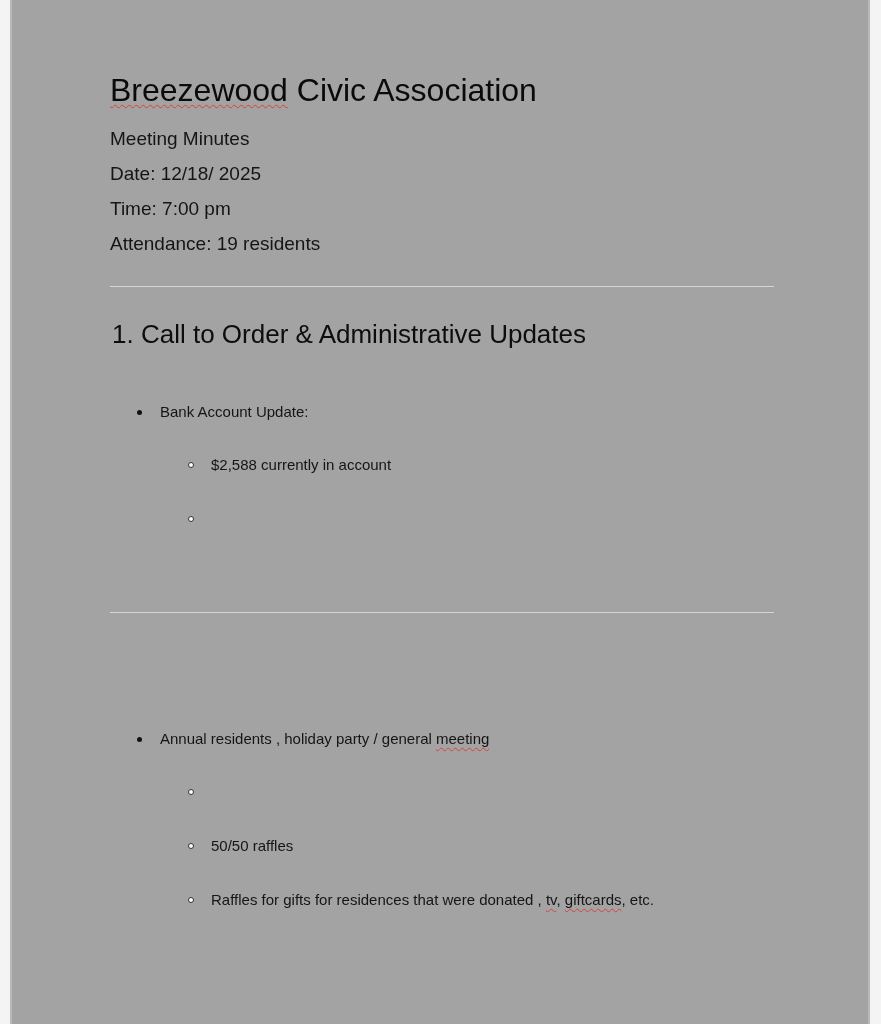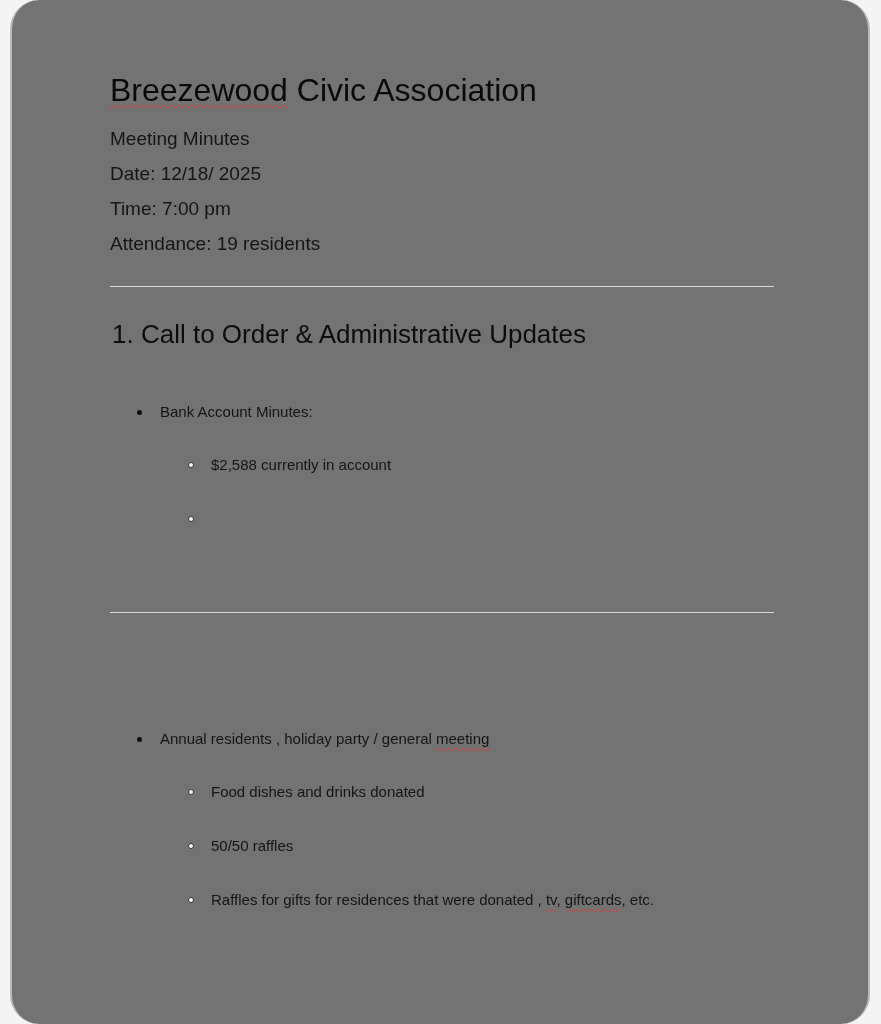--- a/index.html
+++ b/index.html
@@ -5,25 +5,24 @@
     html, body { margin: 0; padding: 0; }
     body {
       width: 881px; height: 1024px; overflow: hidden;
       background: #f4f4f4;
       font-family: "Liberation Sans", sans-serif;
       color: #111;
       position: relative;
     }
     .page {
       position: absolute; left: 10px; top: 0; width: 860px; height: 1024px;
-      background: #737373;
+      background: #a3a3a3;
       border-left: 2px solid #b9b9b9;
       border-right: 2px solid #b9b9b9;
       box-sizing: border-box;
-      border-radius: 29px;
     }
     .abs { position: absolute; white-space: nowrap; }
     .title { left: 98px; top: 70px; font-size: 32px; line-height: 40px; color: #0a0a0a; }
     .meta { left: 98px; font-size: 19px; line-height: 20px; color: #151515; }
     .divider { position: absolute; left: 98px; width: 664px; height: 0; border-top: 1.5px solid #d6d6d6; }
     .h2 { left: 100px; font-size: 26px; line-height: 30px; color: #0d0d0d; }
     .li { font-size: 15px; line-height: 20px; color: #151515; }
     .bullet { position: absolute; width: 5px; height: 5px; border-radius: 50%; background: #111; }
     .circle { position: absolute; width: 4px; height: 4px; border-radius: 50%; border: 1px solid #333; background: #fff; }
     .spell {
@@ -42,35 +41,34 @@
   <div class="abs meta" style="top:129px">Meeting Minutes</div>
   <div class="abs meta" style="top:164px">Date: 12/18/ 2025</div>
   <div class="abs meta" style="top:199px">Time: 7:00 pm</div>
   <div class="abs meta" style="top:234px">Attendance: 19 residents</div>
 
   <div class="divider" style="top:286px"></div>
 
   <div class="abs h2" style="top:319px">1. Call to Order &amp; Administrative Updates</div>
 
   <span class="bullet" style="left:125px; top:410px"></span>
-  <div class="abs li" style="left:148px; top:402px">Bank Account Minutes:</div>
+  <div class="abs li" style="left:148px; top:402px">Bank Account Update:</div>
 
   <span class="circle" style="left:176px; top:462px"></span>
   <div class="abs li" style="left:199px; top:455px">$2,588 currently in account</div>
 
   <span class="circle" style="left:176px; top:516px"></span>
 
   <div class="divider" style="top:612px"></div>
 
 
   <span class="bullet" style="left:125px; top:737px"></span>
   <div class="abs li" style="left:148px; top:729px"><span>Annual residents , holiday party / general </span><span class="spell">meeting</span></div>
 
   <span class="circle" style="left:176px; top:789px"></span>
-  <div class="abs li" style="left:199px; top:782px">Food dishes and drinks donated</div>
 
   <span class="circle" style="left:176px; top:843px"></span>
   <div class="abs li" style="left:199px; top:836px">50/50 raffles</div>
 
   <span class="circle" style="left:176px; top:897px"></span>
   <div class="abs li" style="left:199px; top:890px"><span>Raffles for gifts for residences that were donated , </span><span class="spell">tv</span><span>, </span><span class="spell">giftcards</span><span>, etc.</span></div>
 
 </div>
 
 </body></html>

